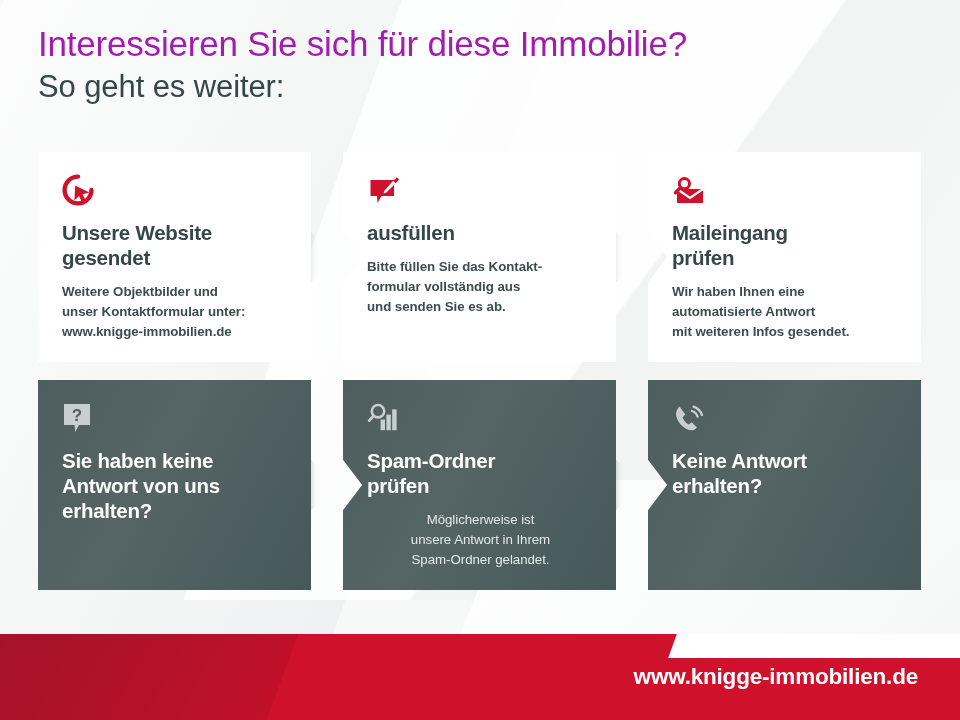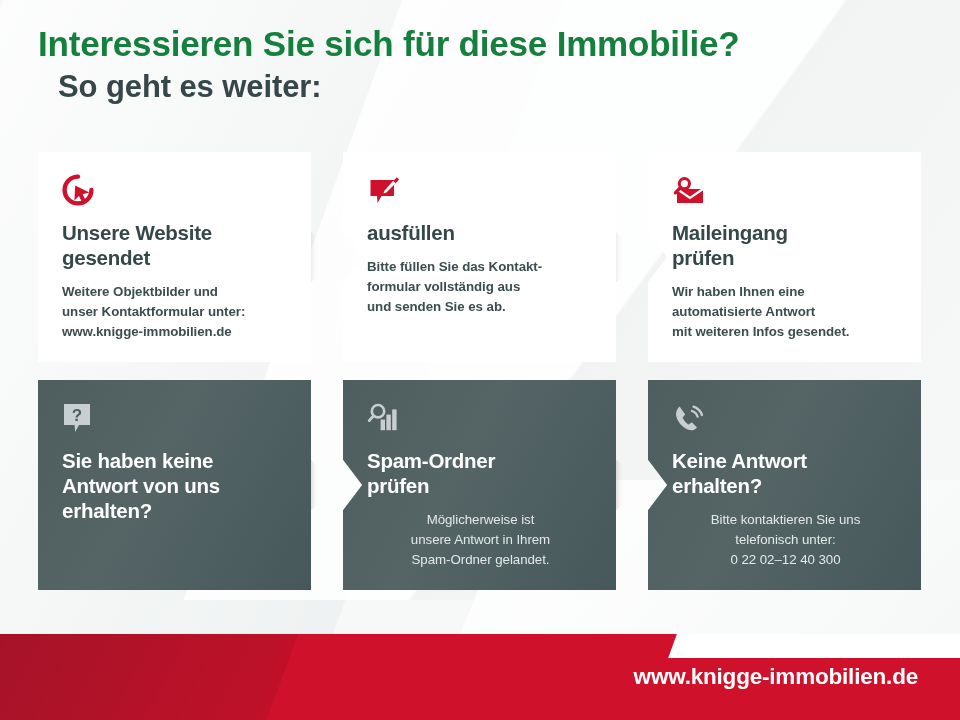--- a/index.html
+++ b/index.html
@@ -43,34 +43,33 @@
     opacity:.9;
   }
 
   
   #header {
     position:absolute; left:38px; top:22px; width:900px;
     z-index:6;
   }
   .h-line1 {
     font-size:35px;
-    font-weight:700;
+    font-weight:400;
     letter-spacing:-.2px;
-    color:#15803d;
+    color:#a21caf;
     line-height:1.28;
     white-space:nowrap;
   }
   .h-line2 {
     font-size:31px;
-    font-weight:700;
+    font-weight:400;
     letter-spacing:-.1px;
     color:#36474a;
     line-height:1.32;
     white-space:nowrap;
-    margin-left:20px;
   }
 
   
   #grid {
     position:absolute;
     left:0; top:0; width:960px; height:720px;
     z-index:5;
   }
   .card {
     position:absolute;
@@ -299,23 +298,20 @@
         <svg width="34" height="34" viewBox="0 0 34 34">
           <path d="M7.6 4.6 C5 7.2 3.4 10.4 4.4 14.6 C5.6 20 10.2 25.2 15.8 27.6 C19.6 29.2 22.6 28 25 25.4 L19.8 20.2 L16.6 22.6 C14 21 11.6 18.4 10.6 15.6 L13.2 12.4 Z" fill="#c8cfd0"></path>
           <path d="M20 9 A8.6 8.6 0 0 1 25.6 14.6" fill="none" stroke="#c8cfd0" stroke-width="2.3" stroke-linecap="round"></path>
           <path d="M21.6 4.6 A13.6 13.6 0 0 1 30 13" fill="none" stroke="#c8cfd0" stroke-width="2.3" stroke-linecap="round"></path>
         </svg>
       </div>
       <div class="card-title">
         <div>Keine Antwort</div>
         <div>erhalten?</div>
       </div>
-      <div class="card-body">Bitte kontaktieren Sie uns
-telefonisch unter:
-0 22 02–12 40 300</div>
     </div>
 
   </div>
 
   <div id="footer">
     <div class="footer-diag"></div>
     <div class="footer-diag2"></div>
     <div class="footer-top-wedge"></div>
     <div class="footer-url">www.knigge-immobilien.de</div>
   </div>

